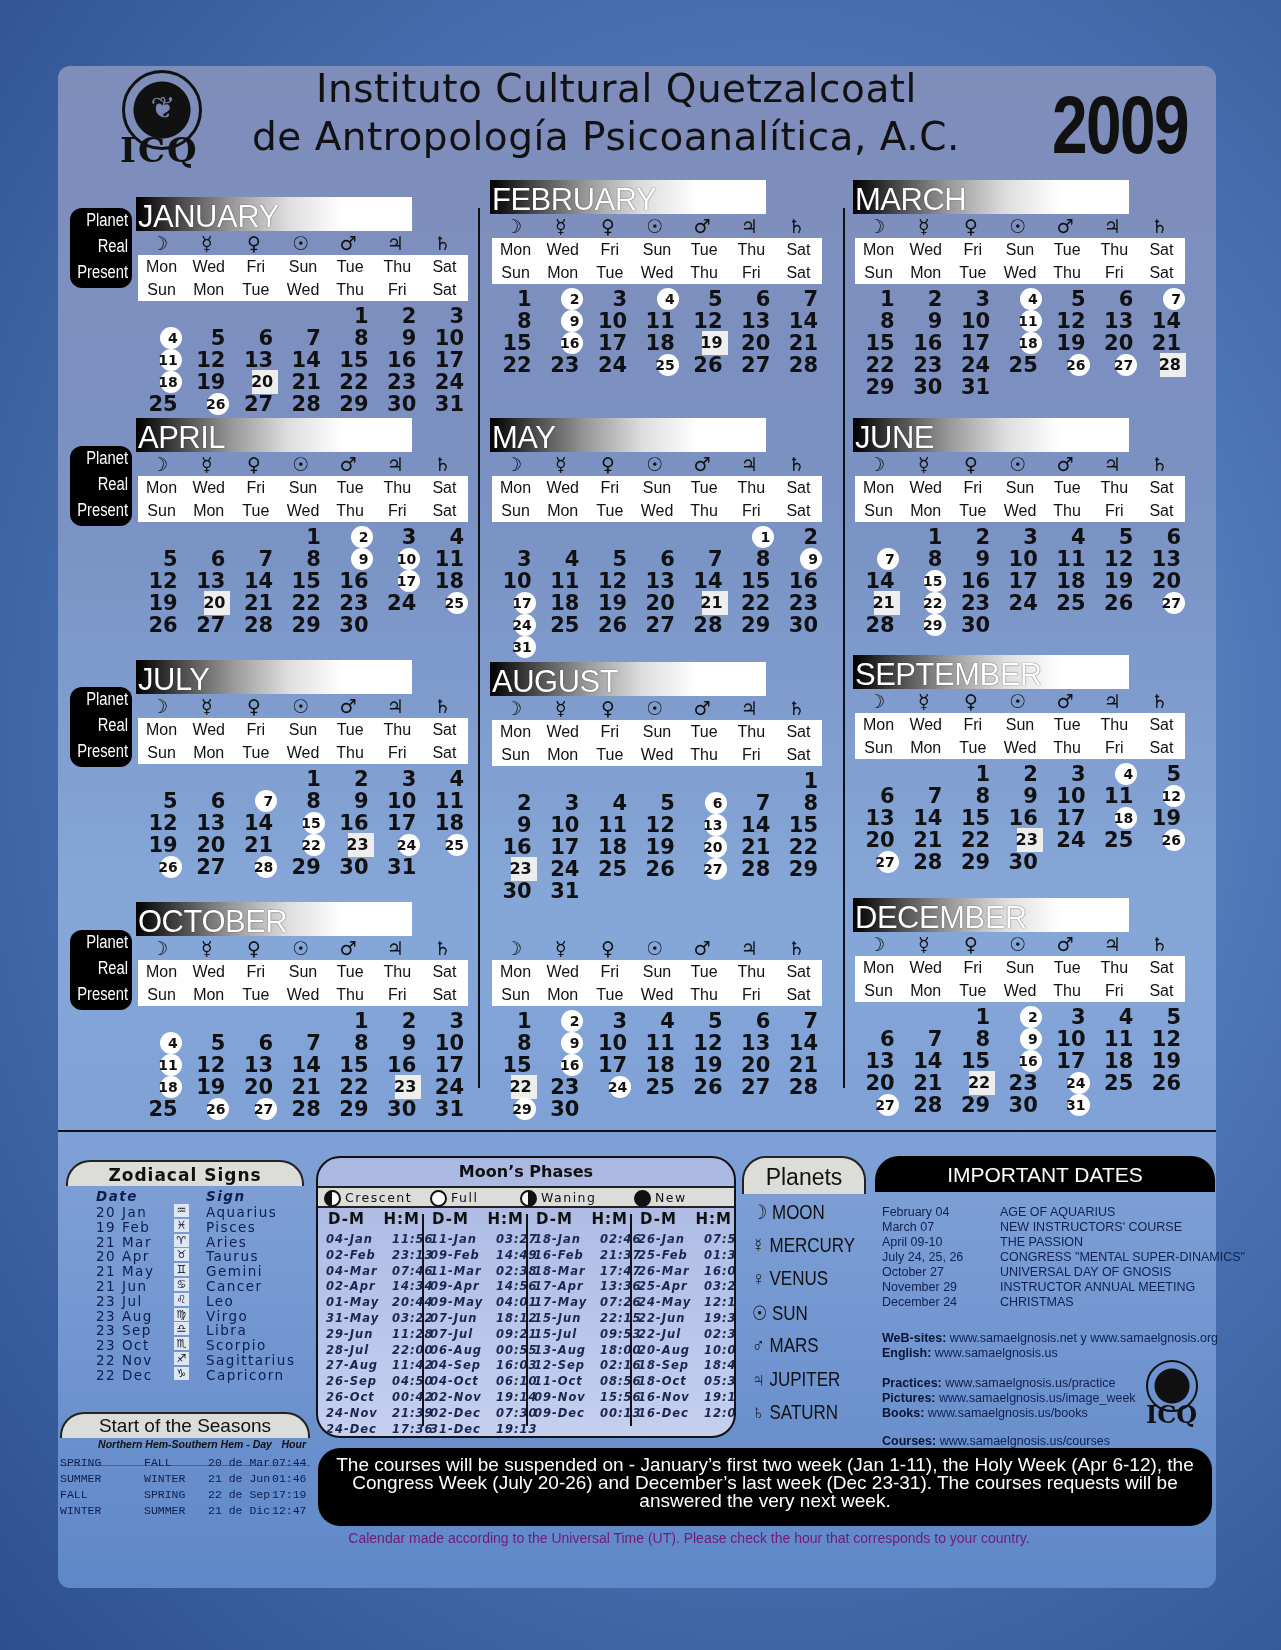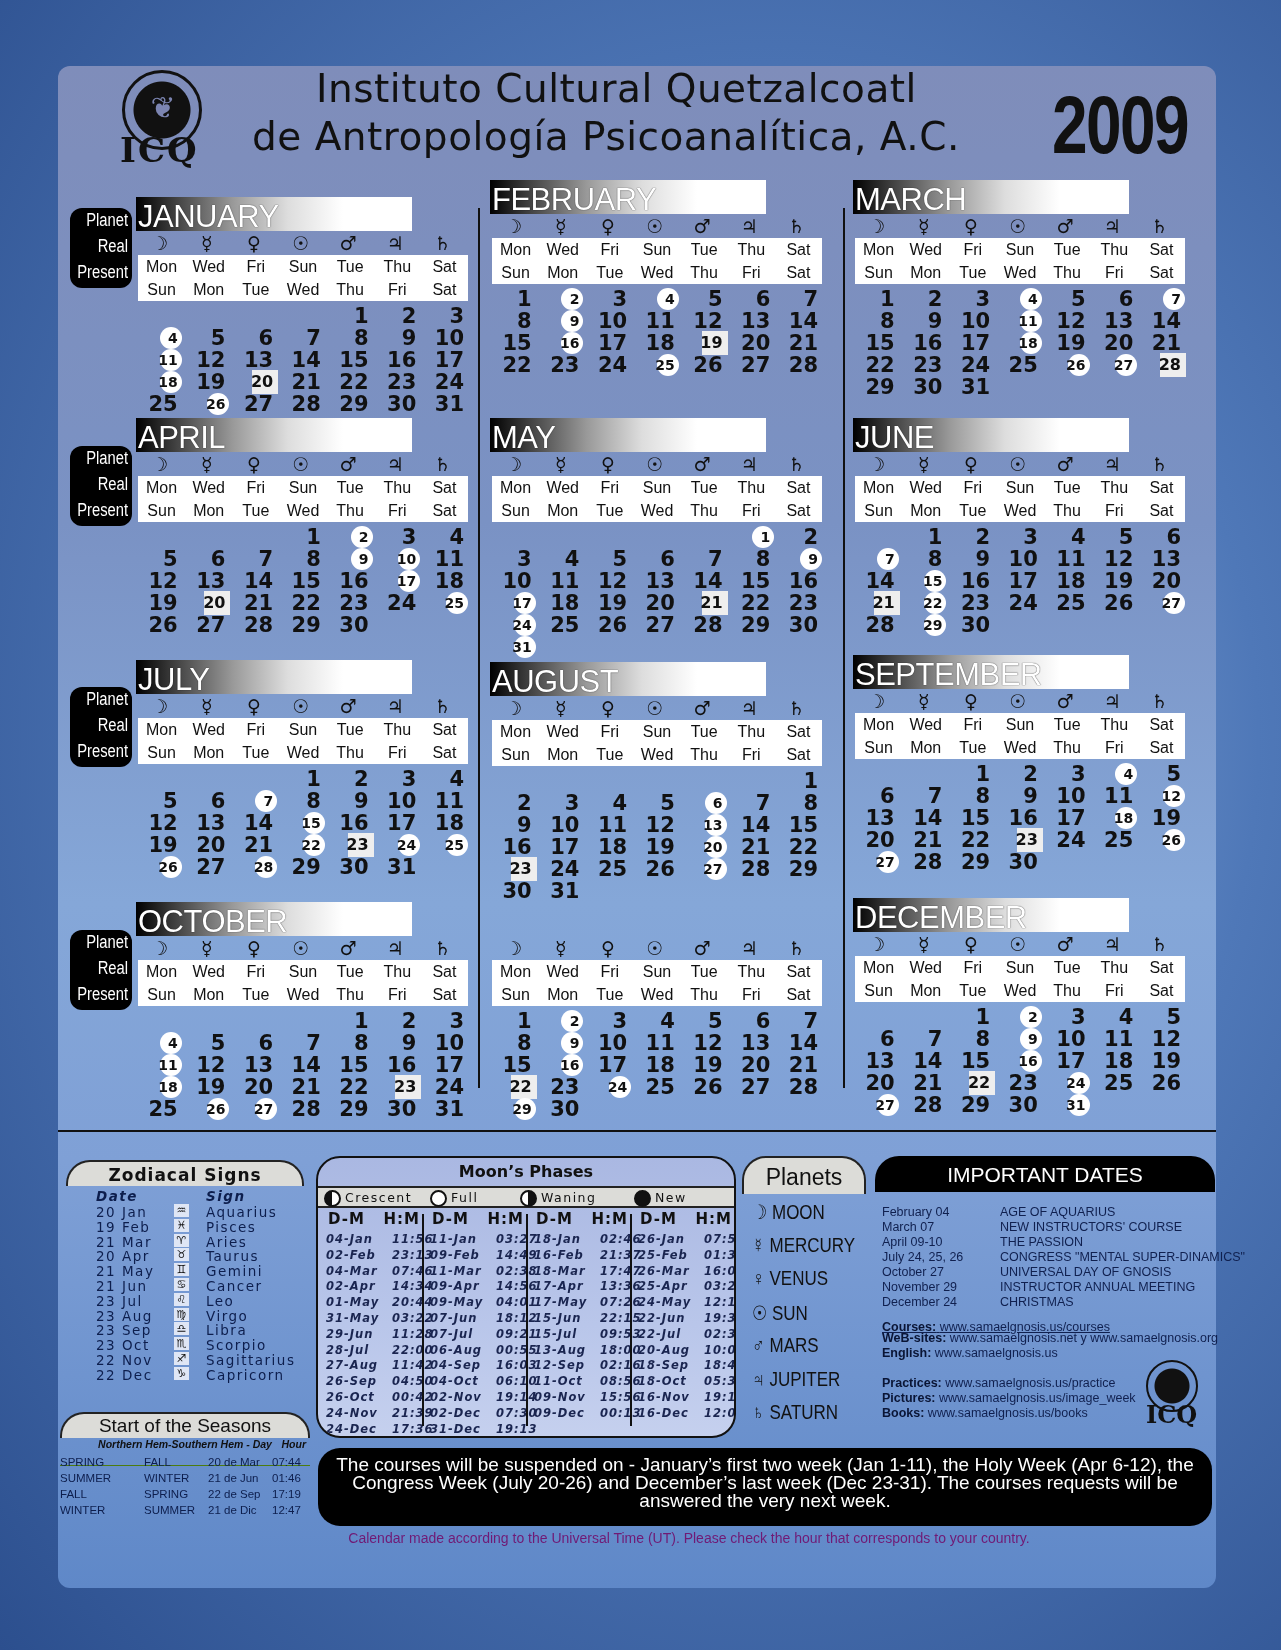--- a/index.html
+++ b/index.html
@@ -88,21 +88,21 @@
   .zrow { position: absolute; left: 0; width: 238px; height: 14.8px; font-size: 13.5px; color: #0d1e4d; letter-spacing: 1.5px; }
   .zrow .d { position: absolute; left: 30px; }
   .zrow .g { position: absolute; left: 108px; width: 15px; height: 13px; background: #dfe6f5; font-size: 11px; text-align: center; line-height: 13px; color: #111; letter-spacing: 0; }
   .zrow .s { position: absolute; left: 140px; }
   .zhdr { font-style: italic; font-weight: bold; color: #0d1e4d; }
 
   .seasons { position: absolute; left: 58px; top: 1412px; width: 256px; height: 104px; }
   .seasons .tabhead { left: 2px; top: 0; width: 250px; height: 26px; font-weight: normal; font-family: "Liberation Sans", sans-serif; font-size: 19px; line-height: 24px; }
   .seasons .sh { position: absolute; left: 2px; top: 26px; width: 250px; height: 28px; border-bottom: 1px solid #4d7c0f; font-family: "Liberation Sans", sans-serif; font-style: italic; font-weight: bold; font-size: 10.5px; color: #111; line-height: 12px; text-align: center; }
   .seasons .sh .h { position: absolute; right: 4px; top: 0; }
-  .srow { position: absolute; left: 2px; width: 250px; height: 16px; font-family: Liberation Sans, sans-serif; font-size: 11.5px; color: #0d1e4d; }
+  .srow { position: absolute; left: 2px; width: 250px; height: 16px; font-family: Liberation Mono, monospace; font-size: 11.5px; color: #0d1e4d; }
   .srow span { position: absolute; top: 0; }
 
   .moonbox {
     position: absolute; left: 316px; top: 1156px; width: 420px; height: 282px;
     border: 2px solid #111; border-radius: 24px; background: linear-gradient(180deg, #aab8e2 0%, #b9c6ea 60%, #c5d0ee 100%);
     overflow: hidden;
   }
   .moonbox .mt { position: absolute; left: 0; top: 4px; width: 100%; text-align: center; font-weight: bold; font-size: 16px; color: #111; }
   .moonbox .legend {
     position: absolute; left: 0; top: 28px; width: 100%; height: 22px; background: #dcdcd8;
@@ -1157,21 +1157,21 @@
     <div class="irow" style="top: 1220px;"><span>March 07</span><span class="e">NEW INSTRUCTORS' COURSE</span></div>
     <div class="irow" style="top: 1235px;"><span>April 09-10</span><span class="e">THE PASSION</span></div>
     <div class="irow" style="top: 1250px;"><span>July 24, 25, 26</span><span class="e">CONGRESS "MENTAL SUPER-DINAMICS"</span></div>
     <div class="irow" style="top: 1265px;"><span>October 27</span><span class="e">UNIVERSAL DAY OF GNOSIS</span></div>
     <div class="irow" style="top: 1280px;"><span>November 29</span><span class="e">INSTRUCTOR ANNUAL MEETING</span></div>
     <div class="irow" style="top: 1295px;"><span>December 24</span><span class="e">CHRISTMAS</span></div>
   </div>
 <div id="wrows">
     <div class="wrow" style="top: 1331px;"><b>WeB-sites:</b> <span>www.samaelgnosis.net y www.samaelgnosis.org</span></div>
     <div class="wrow" style="top: 1346px;"><b>English:</b> <span>www.samaelgnosis.us</span></div>
-    <div class="wrow" style="top: 1320px; text-decoration: underline;"><b>Courses:</b> <span>www.samaelgnosis.us/courses</span></div>
+    <div class="wrow" style="top: 1434px;"><b>Courses:</b> <span>www.samaelgnosis.us/courses</span></div>
     <div class="wrow" style="top: 1376px;"><b>Practices:</b> <span>www.samaelgnosis.us/practice</span></div>
     <div class="wrow" style="top: 1391px;"><b>Pictures:</b> <span>www.samaelgnosis.us/image_week</span></div>
     <div class="wrow" style="top: 1406px;"><b>Books:</b> <span>www.samaelgnosis.us/books</span></div>
   </div>
 
 <div class="logo2">
   <div class="disc"></div>
   <div class="letters">ICQ</div>
 </div>
 

